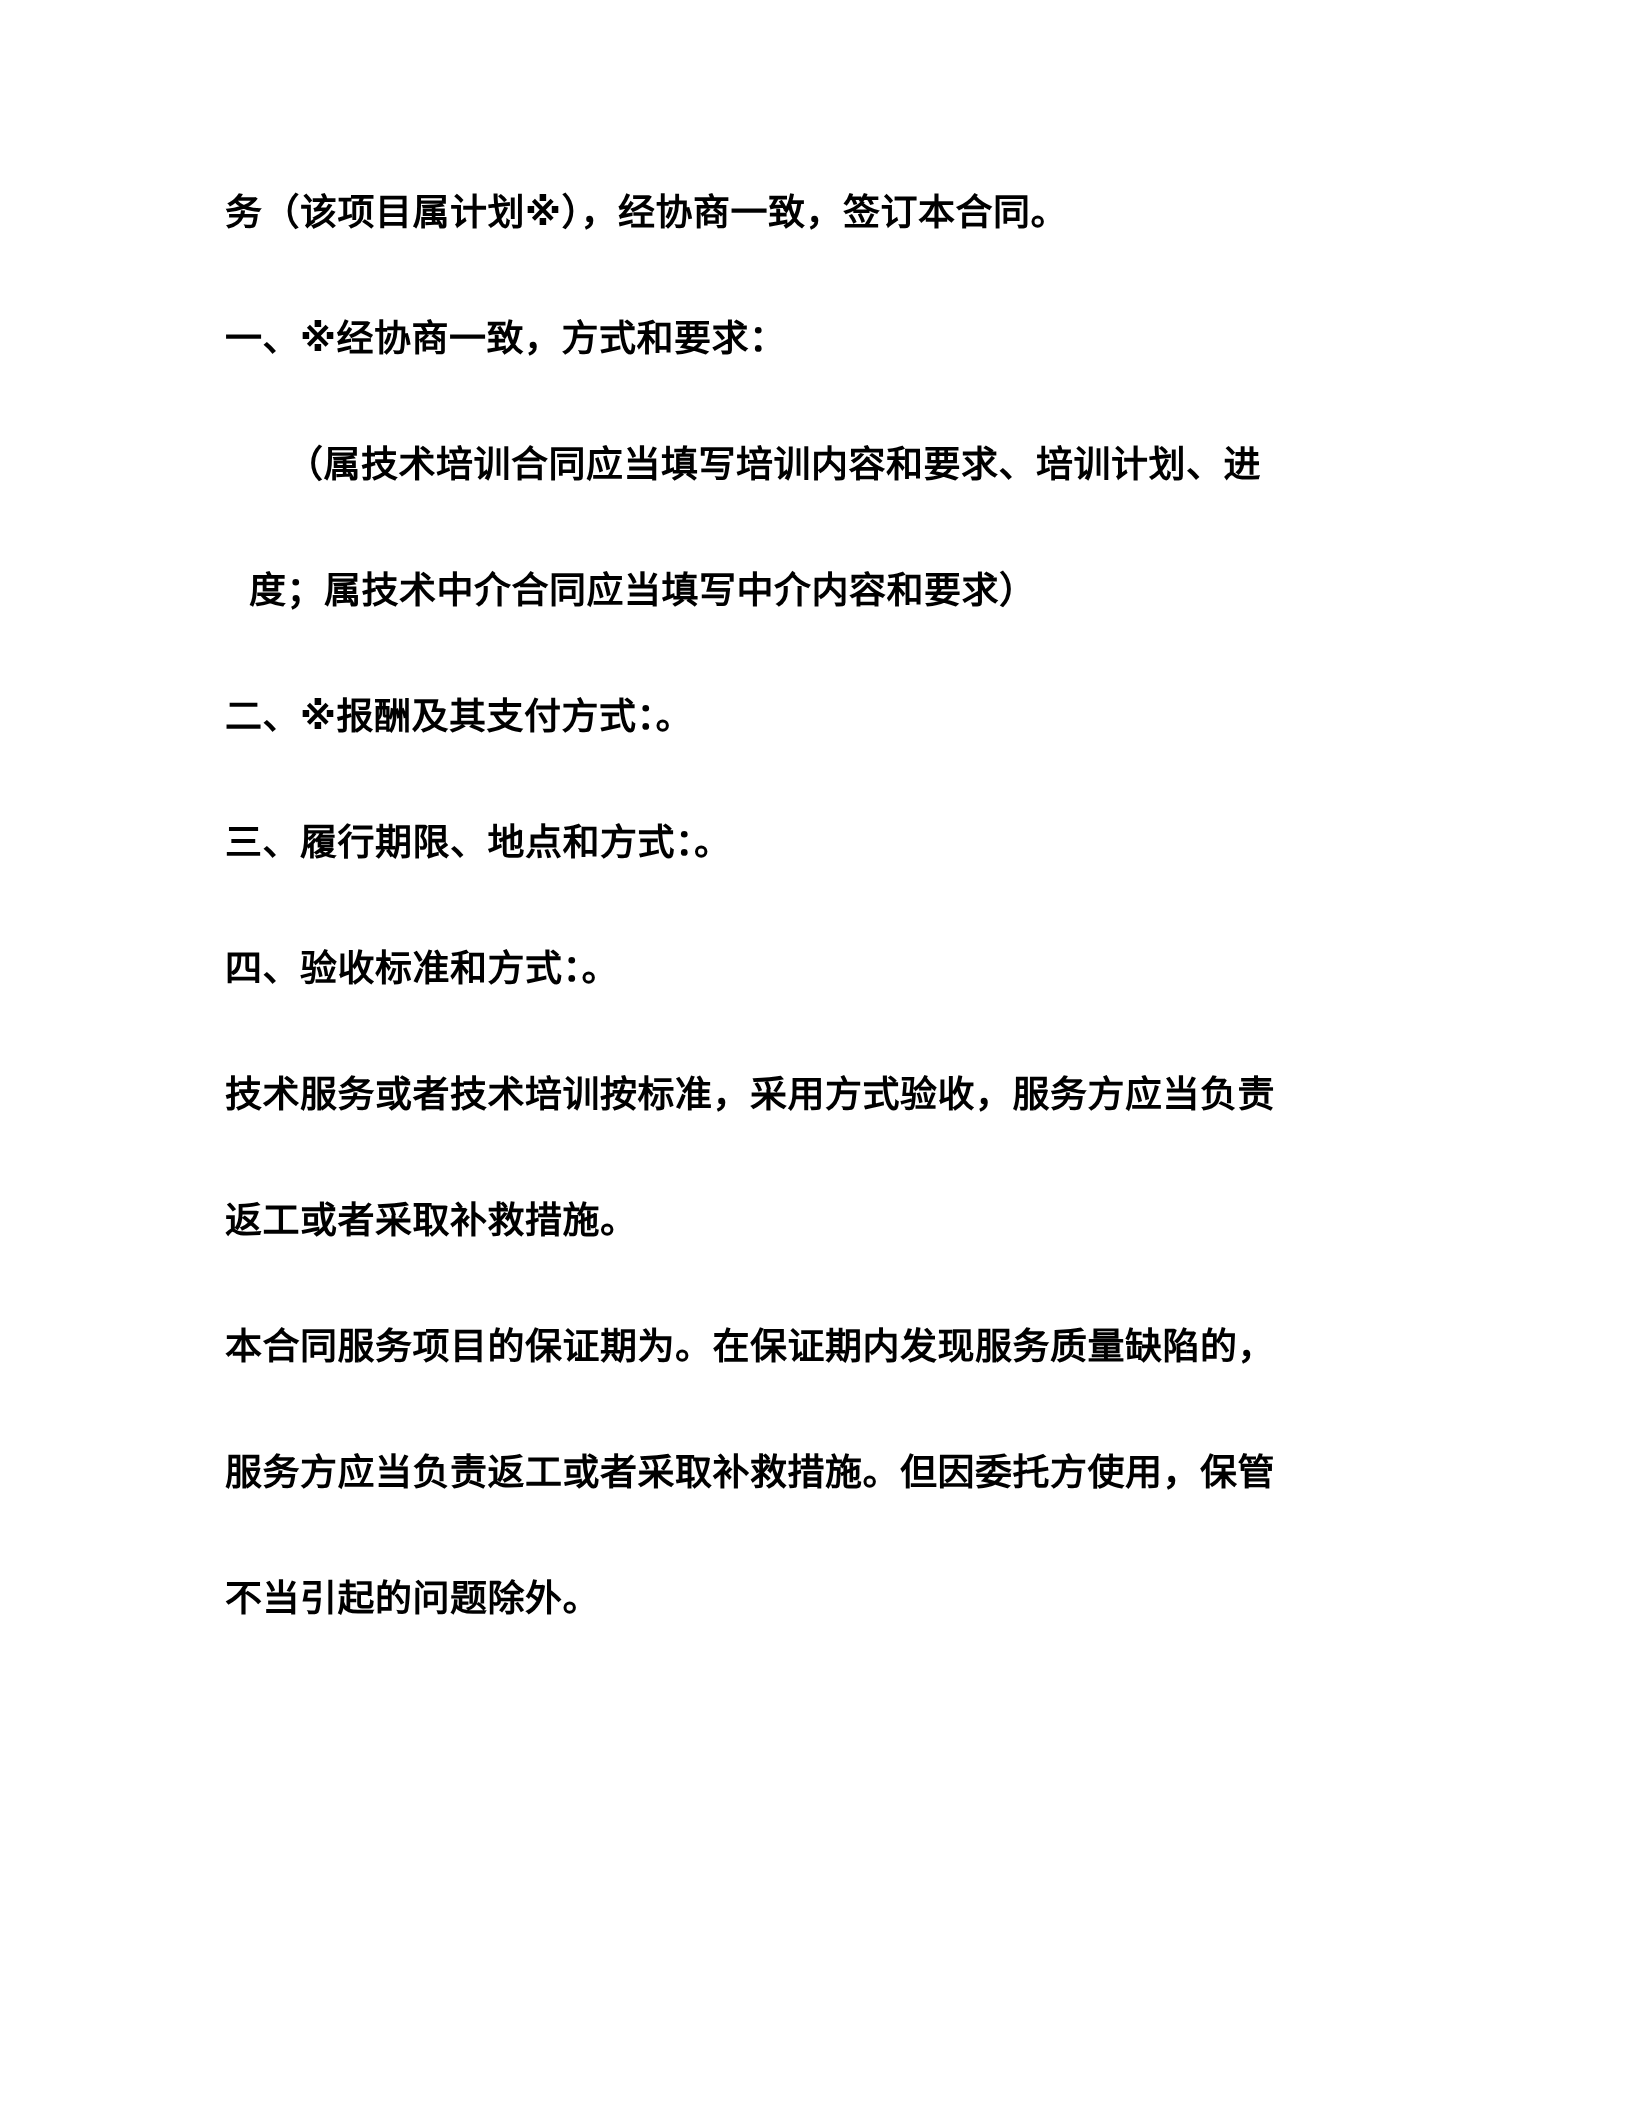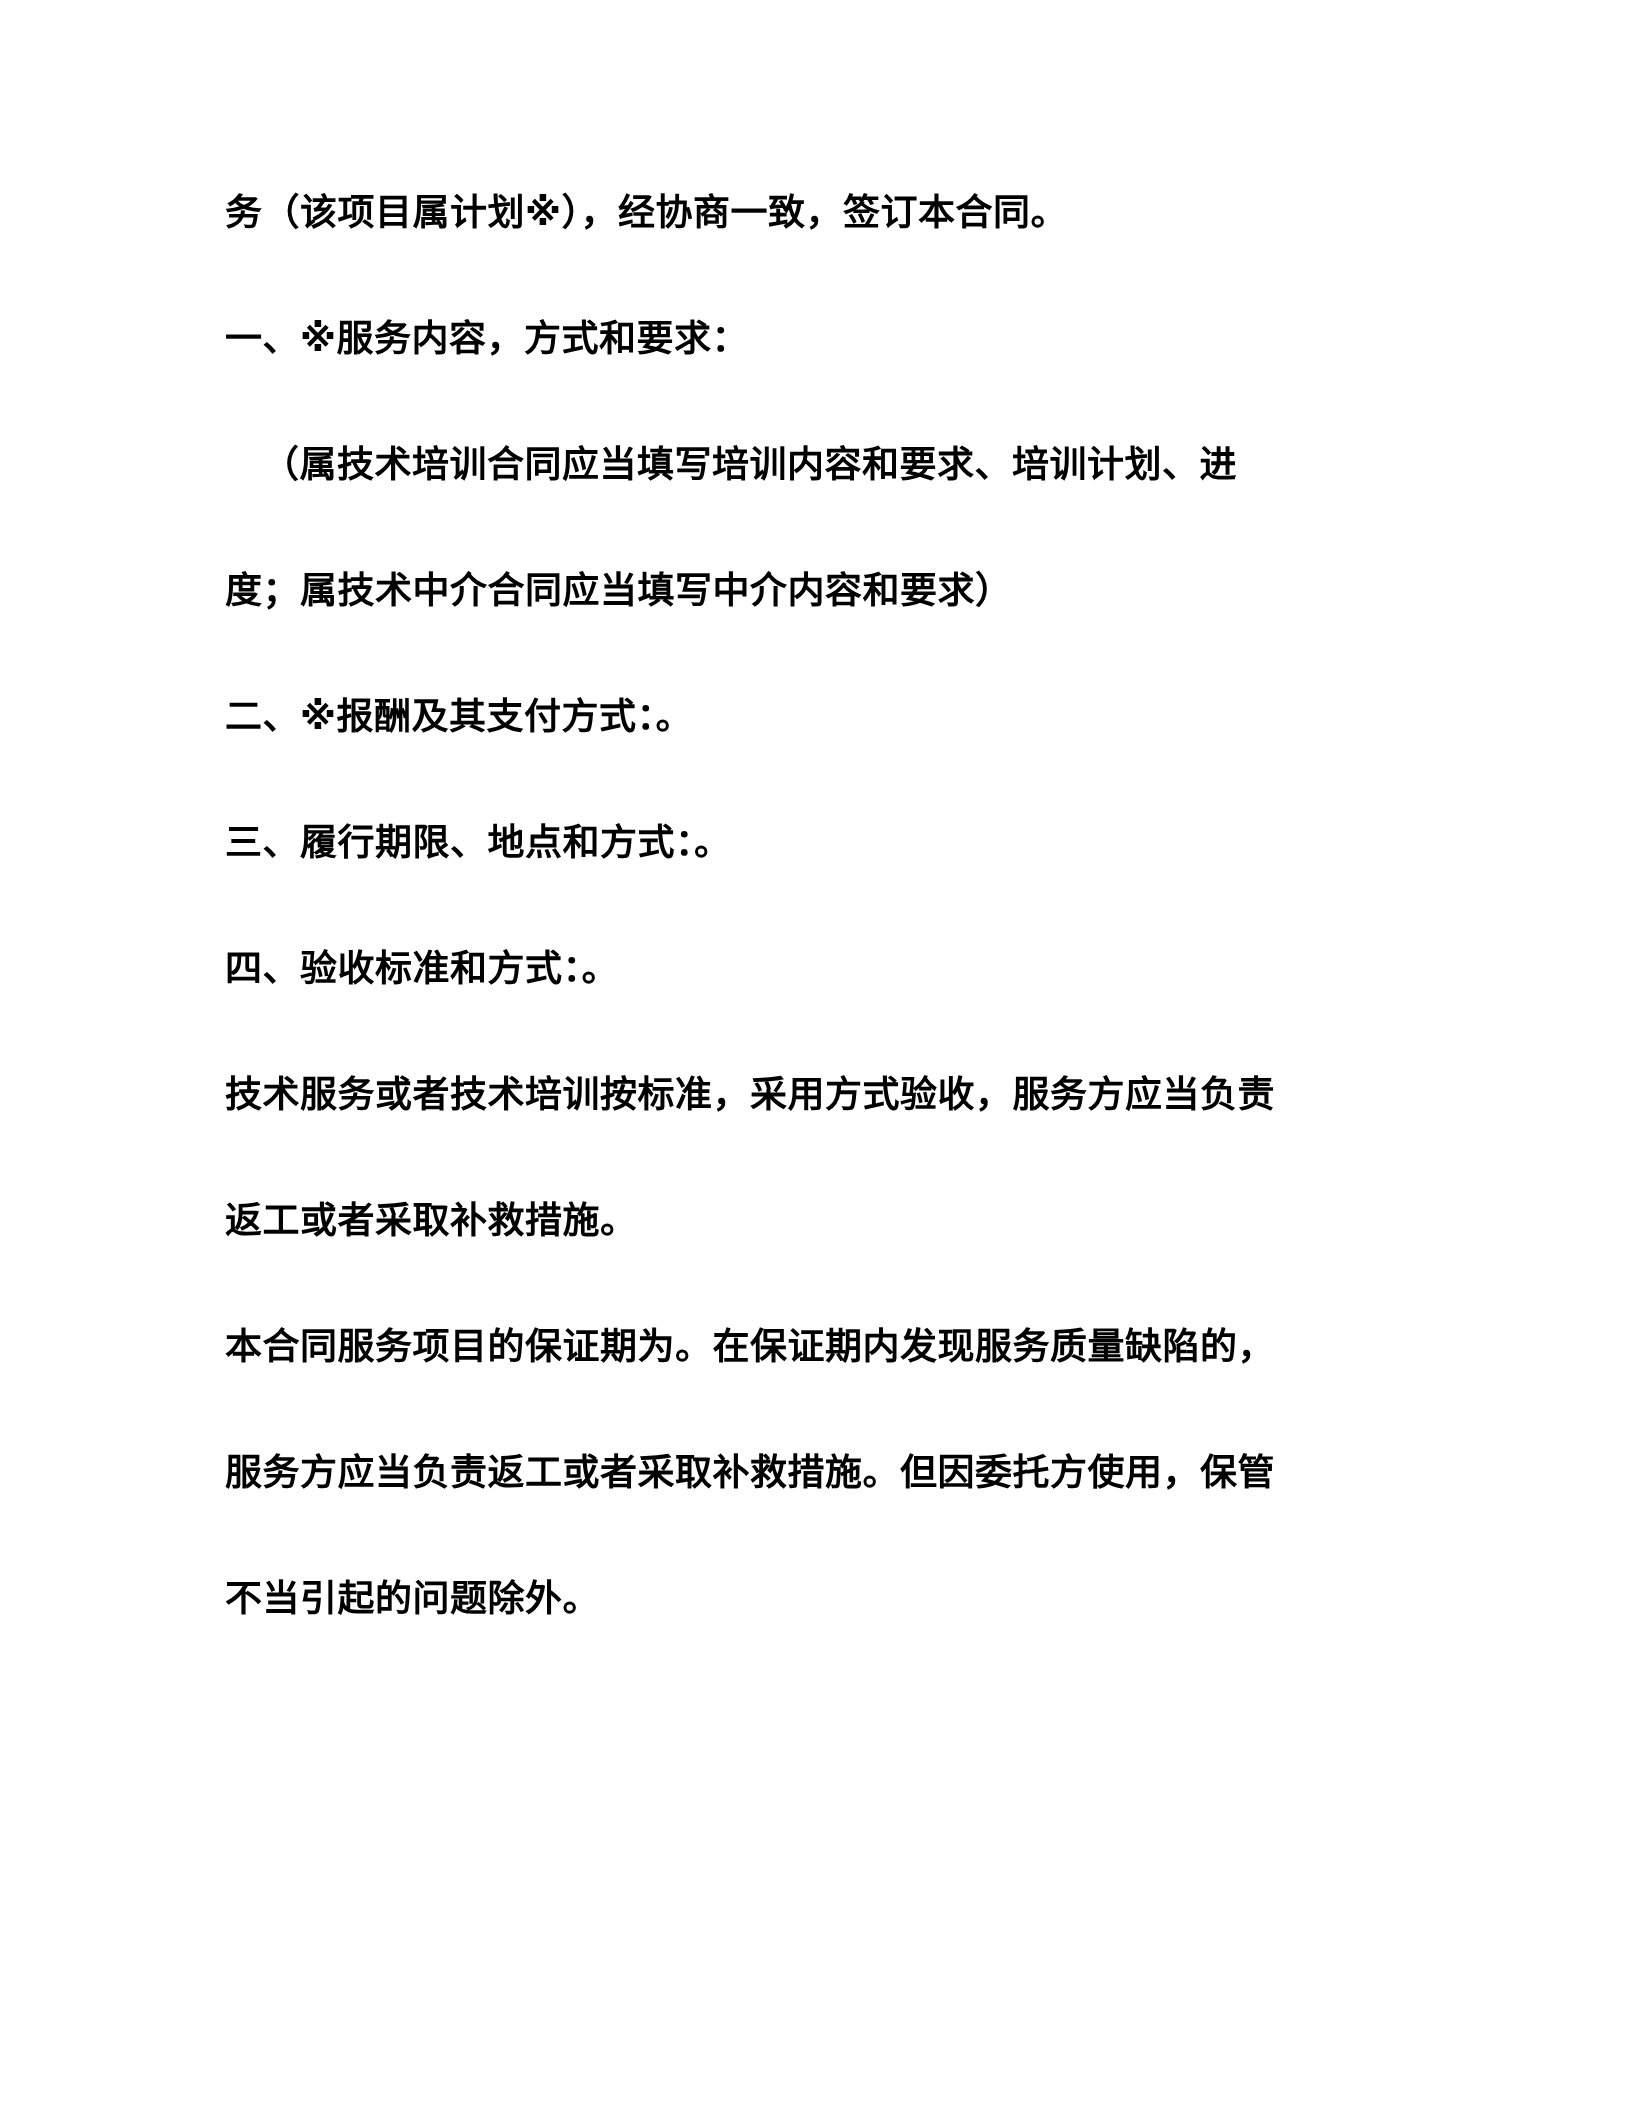--- a/index.html
+++ b/index.html
@@ -32,31 +32,32 @@
     line-height: 126px;
     letter-spacing: 0.5px;
     margin: 0;
     padding: 0;
     text-align: left;
     word-break: break-all;
     white-space: pre-wrap;
   }
   .para.indent {
     text-indent: 37px;
+    margin-left: 24px;
   }
 </style>
 </head>
 <body>
 
 <div class="page">
   <div class="doc-body">
 
     <p class="para">务（该项目属计划※），经协商一致，签订本合同。</p>
 
-    <p class="para">一、※服务内容，方式和要求：</p>
+    <p class="para">一、※经协商一致，方式和要求：</p>
 
     <p class="para indent">（属技术培训合同应当填写培训内容和要求、培训计划、进度；属技术中介合同应当填写中介内容和要求）</p>
 
     <p class="para">二、※报酬及其支付方式：。</p>
 
     <p class="para">三、履行期限、地点和方式：。</p>
 
     <p class="para">四、验收标准和方式：。</p>
 
     <p class="para">技术服务或者技术培训按标准，采用方式验收，服务方应当负责返工或者采取补救措施。</p>

